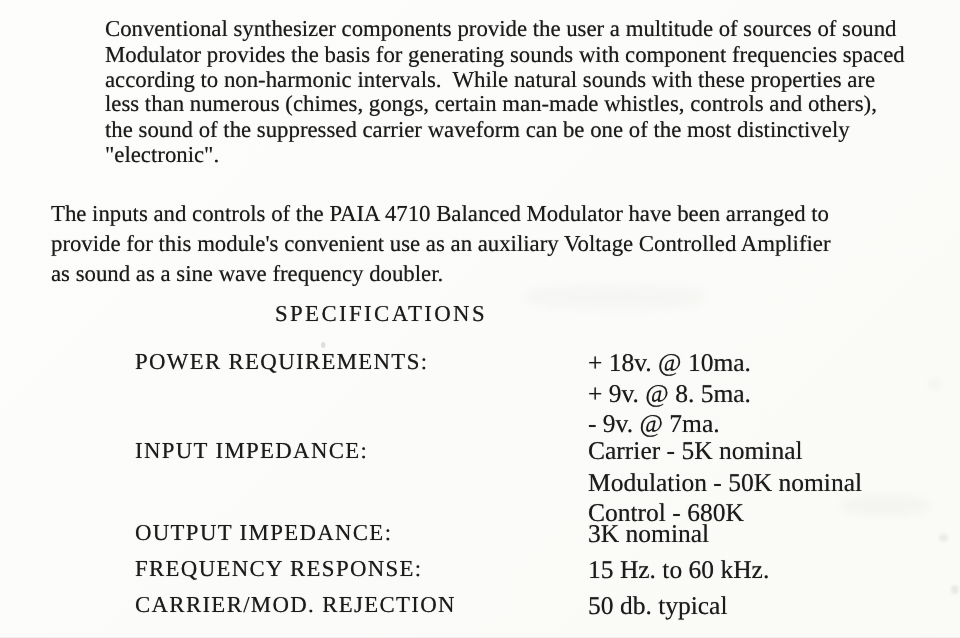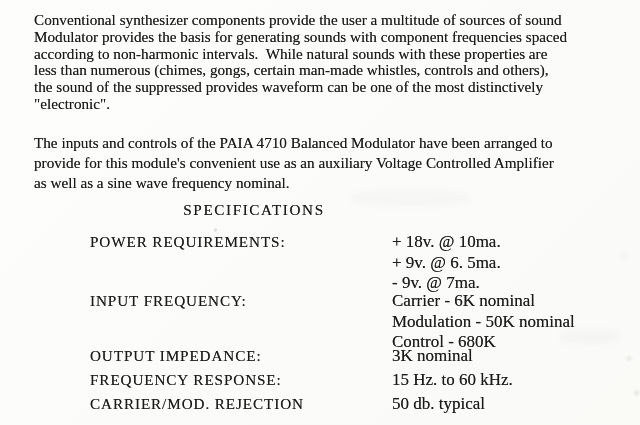--- a/index.html
+++ b/index.html
@@ -10,21 +10,21 @@
     overflow:hidden;
     font-family:"Liberation Serif","DejaVu Serif",serif;
     color:#1b1b1b;
   }
   .tline{
     white-space:pre;
     font-size:15.2px;
     text-shadow:0 0 0.5px rgba(10,10,10,0.6);
   }
   .para{position:absolute;left:34px;right:20px;}
-  .p1{top:12px;}
+  .p1{top:12px;margin-left:36px;}
   .p1 .tline{line-height:16.8px;}
   .p2{top:133px;}
   .p2 .tline{line-height:20px;}
   .spec-heading{
     position:absolute;top:202px;left:0;width:508px;
     text-align:center;
     font-size:15.2px;line-height:16.8px;
     letter-spacing:1.6px;
     white-space:pre;
     text-shadow:0 0 0.5px rgba(10,10,10,0.6);
@@ -58,45 +58,45 @@
 </head>
 <body>
 
 <div class="page">
 
   <div class="para p1">
     <div class="tline">Conventional synthesizer components provide the user a multitude of sources of sound</div>
     <div class="tline">Modulator provides the basis for generating sounds with component frequencies spaced</div>
     <div class="tline">according to non-harmonic intervals.  While natural sounds with these properties are</div>
     <div class="tline">less than numerous (chimes, gongs, certain man-made whistles, controls and others),</div>
-    <div class="tline">the sound of the suppressed provides waveform can be one of the most distinctively</div>
+    <div class="tline">the sound of the suppressed carrier waveform can be one of the most distinctively</div>
     <div class="tline">"electronic".</div>
   </div>
 
   <div class="para p2">
     <div class="tline">The inputs and controls of the PAIA 4710 Balanced Modulator have been arranged to</div>
     <div class="tline">provide for this module's convenient use as an auxiliary Voltage Controlled Amplifier</div>
-    <div class="tline">as well as a sine wave frequency nominal.</div>
+    <div class="tline">as sound as a sine wave frequency doubler.</div>
   </div>
 
   <div class="spec-heading">SPECIFICATIONS</div>
 
   <div class="spec-row row-power">
     <div class="spec-label">POWER REQUIREMENTS:</div>
     <div class="spec-values">
       <div class="spec-value">+ 18v. @ 10ma.</div>
-      <div class="spec-value">+ 9v. @ 6. 5ma.</div>
+      <div class="spec-value">+ 9v. @ 8. 5ma.</div>
       <div class="spec-value">- 9v. @ 7ma.</div>
     </div>
   </div>
 
   <div class="spec-row row-input">
-    <div class="spec-label">INPUT FREQUENCY:</div>
+    <div class="spec-label">INPUT IMPEDANCE:</div>
     <div class="spec-values">
-      <div class="spec-value">Carrier - 6K nominal</div>
+      <div class="spec-value">Carrier - 5K nominal</div>
       <div class="spec-value">Modulation - 50K nominal</div>
       <div class="spec-value">Control - 680K</div>
     </div>
   </div>
 
   <div class="spec-row row-output">
     <div class="spec-label">OUTPUT IMPEDANCE:</div>
     <div class="spec-values">
       <div class="spec-value">3K nominal</div>
     </div>

